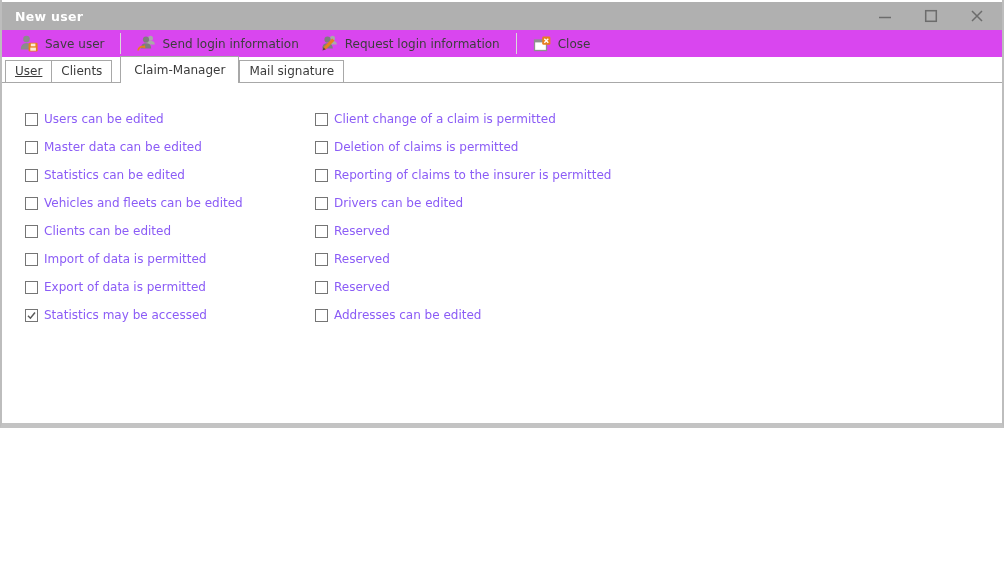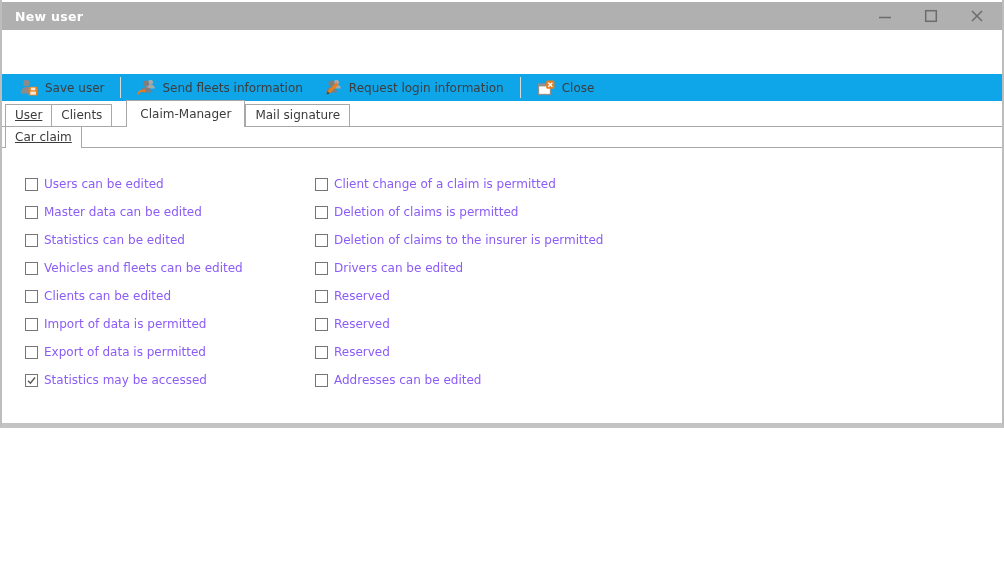--- a/index.html
+++ b/index.html
@@ -21,21 +21,21 @@
     display:flex; align-items:center; padding:0 12px 0 13px;
   }
   .titlebar .title {
     color:#ffffff; font-size:12.5px; font-weight:bold; letter-spacing:.3px;
   }
   .controls { display:flex; align-items:center; gap:30px; margin-left:auto; padding-right:5px; }
   .wbtn { width:16px; height:16px; display:flex; align-items:center; justify-content:center; }
   
   .toolbar {
     height:27px; flex:0 0 27px; display:flex; align-items:center;
-    padding-left:8px; background:#0ea5e9;margin-top:44px;
+    padding-left:8px; background:#d946ef;
   }
   .tbtn {
     display:flex; align-items:center; gap:7px; padding:0 10px;
     font-size:12px; color:#3d3d3d; height:24px; cursor:default; white-space:nowrap;
   }
   .tsep { width:1px; height:21px; background:#d9d9d9; margin:0 6px; flex:0 0 1px; }
   
   .tabstrip {
     display:flex; align-items:flex-end; border-bottom:1px solid #a8a8a8;
     background:#fff; padding:0; position:relative;
@@ -43,21 +43,21 @@
   .tabstrip.main { height:26px; flex:0 0 26px; }
   .tabstrip.sub  { height:21px; flex:0 0 21px; }
   .tab {
     border:1px solid #a8a8a8; border-bottom:none; background:#fff;
     padding:3px 9px 4px; font-size:12px; color:#3b3b3b; margin-left:-1px;
     white-space:nowrap; position:relative; z-index:1; cursor:default;
   }
   .tabstrip .tab:first-child { margin-left:3px;text-decoration:underline; }
   .tab.active {
     padding:6px 13px 6px; margin-bottom:-1px; z-index:2;
-    margin-left:14px; margin-right:1px; background:#fff;
+    margin-left:8px; margin-right:1px; background:#fff;
   }
   .tabstrip.sub .tab.active { padding:3px 9px 4px; }
   
   .content { flex:1 1 auto; position:relative; background:#fff; }
   .cbcol { position:absolute; top:22px; }
   .cbcol.left  { left:23px; }
   .cbcol.right { left:313px;text-align:right; }
   .row { display:flex; align-items:center; height:28px; gap:6px; }
   .cb {
     width:13px; height:13px; border:1px solid #757575; background:#fff;
@@ -107,21 +107,21 @@
     <div class="tsep"></div>
     <div class="tbtn">
       <svg width="18" height="17" viewBox="0 0 18 17">
         <circle cx="13.5" cy="3.2" r="2.5" fill="#a9a9a9"></circle>
         <path d="M9.2 9.5 Q9.2 5.8 13.5 5.8 Q17.8 5.8 17.8 9.5 Z" fill="#a9a9a9"></path>
         <circle cx="9" cy="4.5" r="3.1" fill="#7e7e7e"></circle>
         <path d="M3.8 13.5 Q3.8 8.3 9 8.3 Q14.2 8.3 14.2 13.5 Z" fill="#7e7e7e"></path>
         <path d="M1.2 15.5 A4.2 4.2 0 0 1 6.8 11.8" fill="none" stroke="#e87f1e" stroke-width="1.8"></path>
         <path d="M7.9 9.9 L8.4 13.6 L5.2 12.1 Z" fill="#e87f1e"></path>
       </svg>
-      <span>Send fleets information</span>
+      <span>Send login information</span>
     </div>
     <div class="tbtn">
       <svg width="19" height="17" viewBox="0 0 19 17">
         <circle cx="13.5" cy="3.2" r="2.5" fill="#a9a9a9"></circle>
         <path d="M9.2 9.5 Q9.2 5.8 13.5 5.8 Q17.8 5.8 17.8 9.5 Z" fill="#a9a9a9"></path>
         <circle cx="8.5" cy="4.5" r="3.1" fill="#7e7e7e"></circle>
         <path d="M3.2 13.5 Q3.2 8.3 8.5 8.3 Q13.8 8.3 13.8 13.5 Z" fill="#7e7e7e"></path>
         <path d="M4.6 12.2 L13.2 3.6 L15.4 5.8 L6.8 14.4 Z" fill="#e87f1e"></path>
         <path d="M4.6 12.2 L6.8 14.4 L3.4 15.6 Z" fill="#5d4634"></path>
       </svg>
@@ -139,23 +139,20 @@
     </div>
   </div>
 
   <div class="tabstrip main">
     <div class="tab"><span>User</span></div>
     <div class="tab"><span>Clients</span></div>
     <div class="tab active"><span>Claim-Manager</span></div>
     <div class="tab"><span>Mail signature</span></div>
   </div>
 
-  <div class="tabstrip sub">
-    <div class="tab active"><span>Car claim</span></div>
-  </div>
 
   <div class="content">
 
     <div class="cbcol left">
       <div class="row">
         <span class="cb"></span>
         <span class="cb-label">Users can be edited</span>
       </div>
       <div class="row">
         <span class="cb"></span>
@@ -195,21 +192,21 @@
       <div class="row">
         <span class="cb"></span>
         <span class="cb-label">Client change of a claim is permitted</span>
       </div>
       <div class="row">
         <span class="cb"></span>
         <span class="cb-label">Deletion of claims is permitted</span>
       </div>
       <div class="row">
         <span class="cb"></span>
-        <span class="cb-label">Deletion of claims to the insurer is permitted</span>
+        <span class="cb-label">Reporting of claims to the insurer is permitted</span>
       </div>
       <div class="row">
         <span class="cb"></span>
         <span class="cb-label">Drivers can be edited</span>
       </div>
       <div class="row">
         <span class="cb"></span>
         <span class="cb-label">Reserved</span>
       </div>
       <div class="row">

